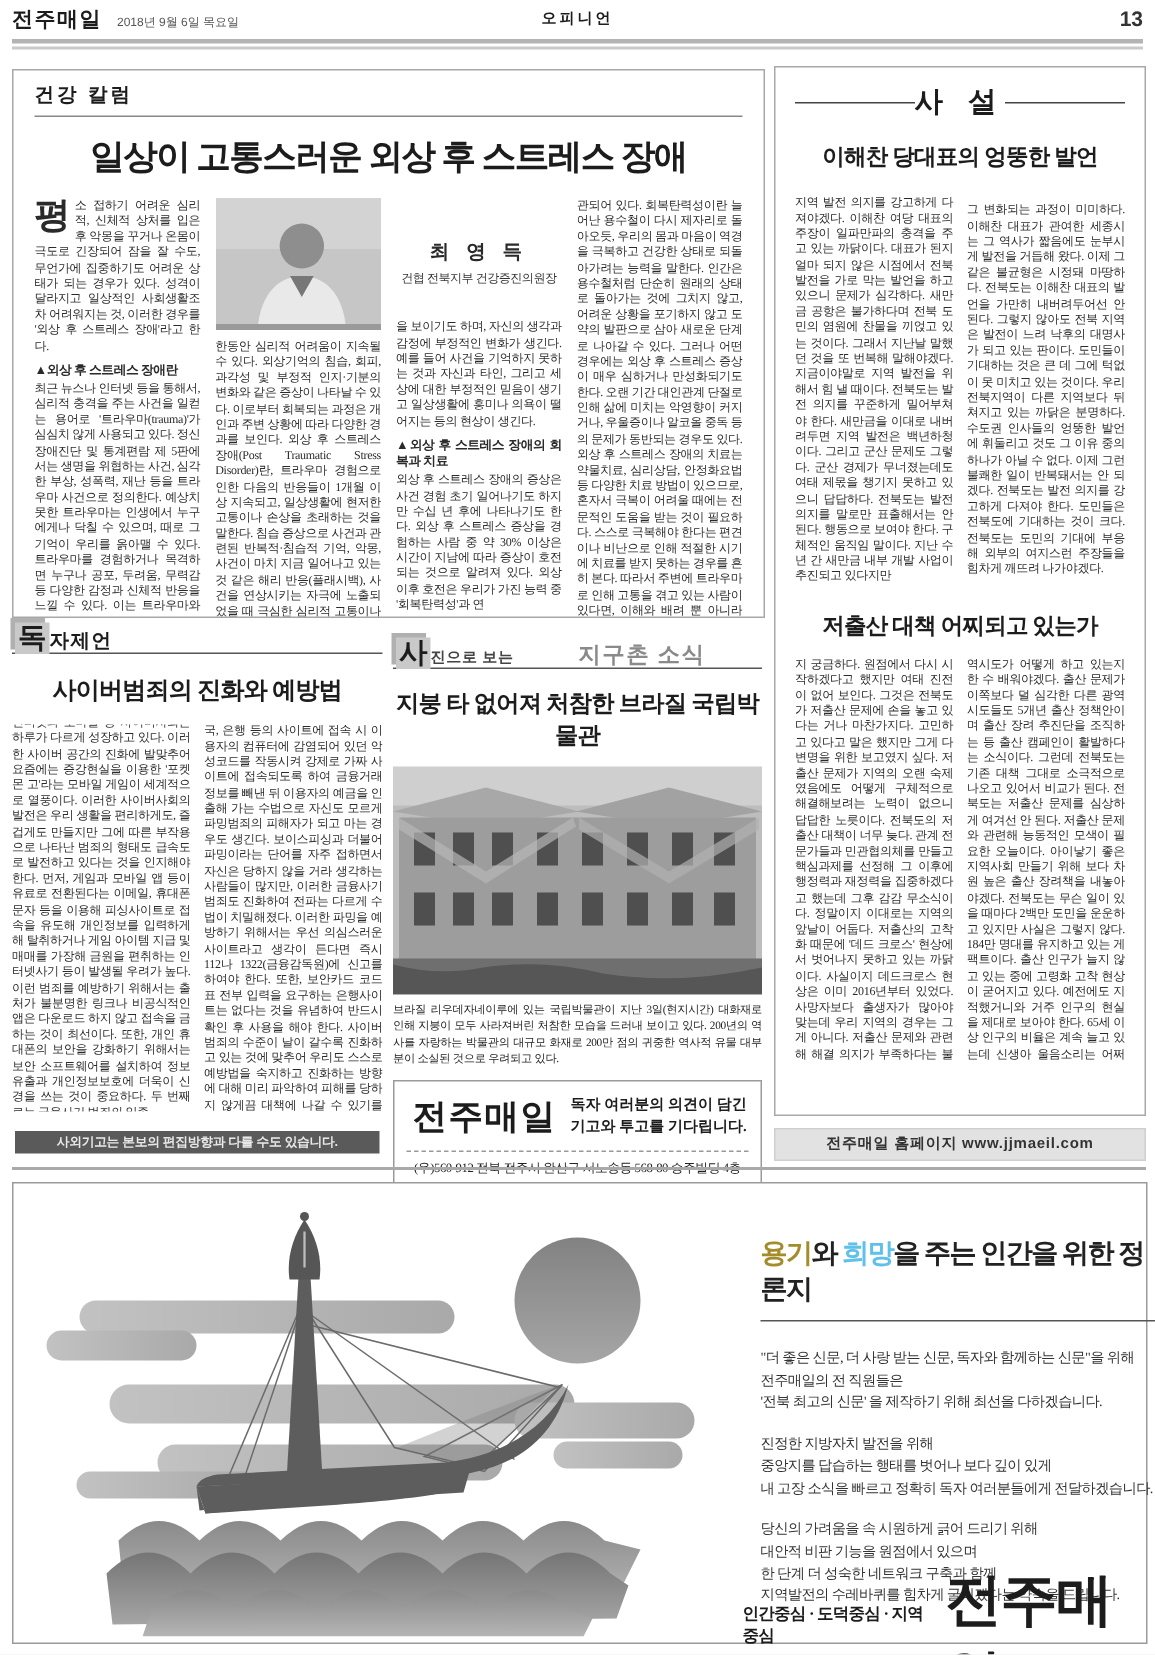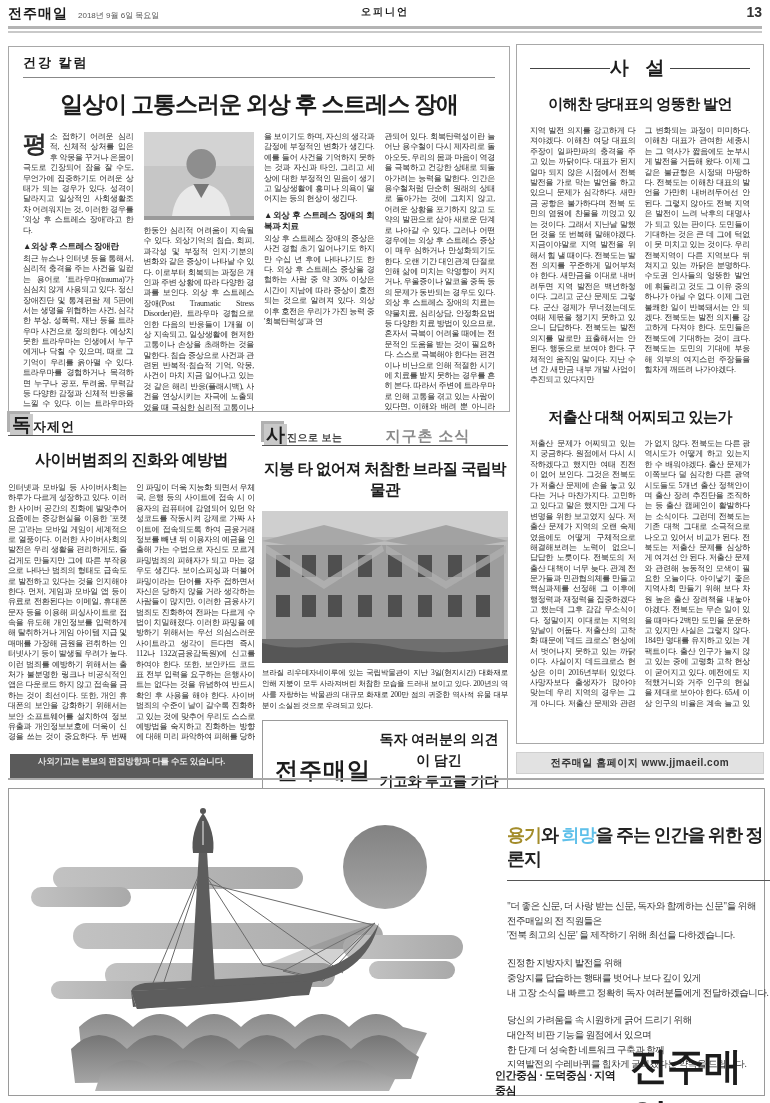--- a/index.html
+++ b/index.html
@@ -30,48 +30,48 @@
   .byline { text-align:center; margin:28px 0 22px; }
   .byline-name { font-size:13px; font-weight:700; letter-spacing:4px; }
   .byline-title { font-size:8px; color:#333; margin-top:4px; letter-spacing:-0.3px; }
 
   
   .editorial-box { position:absolute; left:516px; top:44px; width:248px; height:700px; border:1px solid #a8a8a8; background:#fff; padding:8px 13px; overflow:hidden; }
   .ed-header { display:flex; align-items:center; gap:0; margin:2px 0 10px; }
   .ed-header .hline { flex:1; border-top:1.5px solid #444; }
   .ed-header .ed-title { font-size:19px; font-weight:900; letter-spacing:6px; }
   .ed-article h2 { text-align:center; font-size:15px; font-weight:600; letter-spacing:-0.5px; margin:14px 0 12px; }
-  .cols2 { display:flex; gap:9px; overflow:hidden; }
+  .cols2 { display:flex; gap:9px; overflow:hidden;align-items:center; }
   .cols2 .col { flex:1 1 0; overflow:hidden; }
   .ed-article .cols2 { height:268px; }
 
   .homepage-box { position:absolute; left:516px; top:752px; width:248px; height:22px; background:#e2e2e2; border:1px solid #cfcfcf; text-align:center; font-family:"Liberation Sans",sans-serif; font-size:10px; font-weight:700; color:#333; line-height:20px; letter-spacing:0.5px; }
 
   
   .sec-kicker { position:relative; border-bottom:1.5px solid #555; padding:2px 0 4px 2px; height:26px; }
   .sec-kicker .big { font-size:19px; font-weight:900; background:#c9c9c9; padding:0 2px; box-shadow:-3px -3px 0 #b0b0b0; }
   .sec-kicker .rest { font-size:13px; font-weight:900; letter-spacing:1px; }
   .sec-kicker .small { font-size:10px; font-weight:700; color:#444; letter-spacing:0.5px; }
   .sec-kicker .gray { font-size:15px; font-weight:700; color:#8a8a8a; letter-spacing:1px;margin-left:40px; }
 
   
   .reader { position:absolute; left:8px; top:410px; width:247px; }
   .reader h2 { text-align:center; font-size:16px; font-weight:600; letter-spacing:-0.5px; margin:14px 0 12px; }
   .reader .cols2 { height:258px; }
-  .notice-bar { position:absolute; left:10px; top:754px; width:243px; height:25px; background:#5a5a5a; color:#e8e8e8; font-family:"Liberation Sans",sans-serif; font-size:8.5px; font-weight:700; text-align:center; line-height:15px; letter-spacing:-0.2px; }
+  .notice-bar { position:absolute; left:10px; top:754px; width:243px; height:15px; background:#5a5a5a; color:#e8e8e8; font-family:"Liberation Sans",sans-serif; font-size:8.5px; font-weight:700; text-align:center; line-height:15px; letter-spacing:-0.2px; }
 
   
   .photo-news { position:absolute; left:262px; top:420px; width:246px; }
   .photo-news h2 { text-align:center; font-size:15.5px; font-weight:600; letter-spacing:-0.5px; margin:13px 0 10px; }
   .museum-photo { width:246px; height:152px; display:block; }
   .pn-caption { font-size:7.5px; line-height:1.45; text-align:justify; letter-spacing:-0.2px; color:#222; margin-top:5px; }
   .promo { border:1px solid #9a9a9a; margin-top:8px; padding:8px 8px 5px; }
   .promo-top { display:flex; align-items:center; gap:8px; }
   .promo-brand { font-size:23px; font-weight:900; letter-spacing:1px; flex:0 0 auto; padding-left:4px; }
-  .promo-msg { flex:1; text-align:center; font-size:14px; font-weight:600; line-height:1.5; }
+  .promo-msg { flex:1; text-align:center; font-size:10px; font-weight:600; line-height:1.5; }
   .promo-addr { border-top:1px dashed #999; margin-top:7px; padding-top:5px; text-align:center; font-size:8.5px; color:#222; letter-spacing:-0.3px; }
 
   .full-rule { position:absolute; left:8px; top:778px; right:6px; border-top:2px solid #a9a9a9; }
 
   
   .ad-box { position:absolute; left:8px; top:788px; width:757px; height:308px; border:1px solid #9a9a9a; background:#fff; }
   .ad-illustration { position:absolute; left:4px; top:6px; width:478px; height:296px; }
   .ad-text { position:absolute; left:498px; top:34px; width:268px; font-family:Liberation Serif, serif; }
   .ad-title { font-size:18px; font-weight:900; letter-spacing:-1px; color:#222; }
   .ad-title .gold { color:var(--gold,#a38c2a); }
@@ -108,20 +108,24 @@
           <rect x="0" y="0" width="112" height="88" fill="#c6c6c6"></rect>
           <rect x="0" y="0" width="112" height="34" fill="#d3d3d3"></rect>
           <circle cx="58" cy="32" r="15" fill="#8e8e8e"></circle>
           <path d="M28 88 C30 62 44 52 58 52 C72 52 86 62 88 88 Z" fill="#e9e9e9"></path>
           <path d="M50 52 L58 66 L66 52 Z" fill="#777"></path>
           <rect x="0" y="84" width="112" height="4" fill="#9a9a9a"></rect>
         </svg>
         <span>한동안 심리적 어려움이 지속될 수 있다. 외상기억의 침습, 회피, 과각성 및 부정적 인지·기분의 변화와 같은 증상이 나타날 수 있다. 이로부터 회복되는 과정은 개인과 주변 상황에 따라 다양한 경과를 보인다. 외상 후 스트레스 장애(Post Traumatic Stress Disorder)란, 트라우마 경험으로 인한 다음의 반응들이 1개월 이상 지속되고, 일상생활에 현저한 고통이나 손상을 초래하는 것을 말한다. 침습 증상으로 사건과 관련된 반복적·침습적 기억, 악몽, 사건이 마치 지금 일어나고 있는 것 같은 해리 반응(플래시백), 사건을 연상시키는 자극에 노출되었을 때 극심한 심리적 고통이나 신체적 반응등</span>
       </div>
       <div class="col body-txt">
+        <div class="byline">
+          <div class="byline-name">최 영 득</div>
+          <div class="byline-title">건협 전북지부 건강증진의원장</div>
+        </div>
         <span>을 보이기도 하며, 자신의 생각과 감정에 부정적인 변화가 생긴다. 예를 들어 사건을 기억하지 못하는 것과 자신과 타인, 그리고 세상에 대한 부정적인 믿음이 생기고 일상생활에 흥미나 의욕이 떨어지는 등의 현상이 생긴다.</span>
         <div class="subhead">▲외상 후 스트레스 장애의 회복과 치료</div>
         <span>외상 후 스트레스 장애의 증상은 사건 경험 초기 일어나기도 하지만 수십 년 후에 나타나기도 한다. 외상 후 스트레스 증상을 경험하는 사람 중 약 30% 이상은 시간이 지남에 따라 증상이 호전되는 것으로 알려져 있다. 외상 이후 호전은 우리가 가진 능력 중 '회복탄력성'과 연</span>
       </div>
       <div class="col body-txt">
         <span>관되어 있다. 회복탄력성이란 늘어난 용수철이 다시 제자리로 돌아오듯, 우리의 몸과 마음이 역경을 극복하고 건강한 상태로 되돌아가려는 능력을 말한다. 인간은 용수철처럼 단순히 원래의 상태로 돌아가는 것에 그치지 않고, 어려운 상황을 포기하지 않고 도약의 발판으로 삼아 새로운 단계로 나아갈 수 있다. 그러나 어떤 경우에는 외상 후 스트레스 증상이 매우 심하거나 만성화되기도 한다. 오랜 기간 대인관계 단절로 인해 삶에 미치는 악영향이 커지거나, 우울증이나 알코올 중독 등의 문제가 동반되는 경우도 있다. 외상 후 스트레스 장애의 치료는 약물치료, 심리상담, 안정화요법 등 다양한 치료 방법이 있으므로, 혼자서 극복이 어려울 때에는 전문적인 도움을 받는 것이 필요하다. 스스로 극복해야 한다는 편견이나 비난으로 인해 적절한 시기에 치료를 받지 못하는 경우를 흔히 본다. 따라서 주변에 트라우마로 인해 고통을 겪고 있는 사람이 있다면, 이해와 배려 뿐 아니라 적극적인 치료를 받을 수 있도록 도와주는 것이 중요하다.</span>
       </div>
     </div>
   </section>
 

